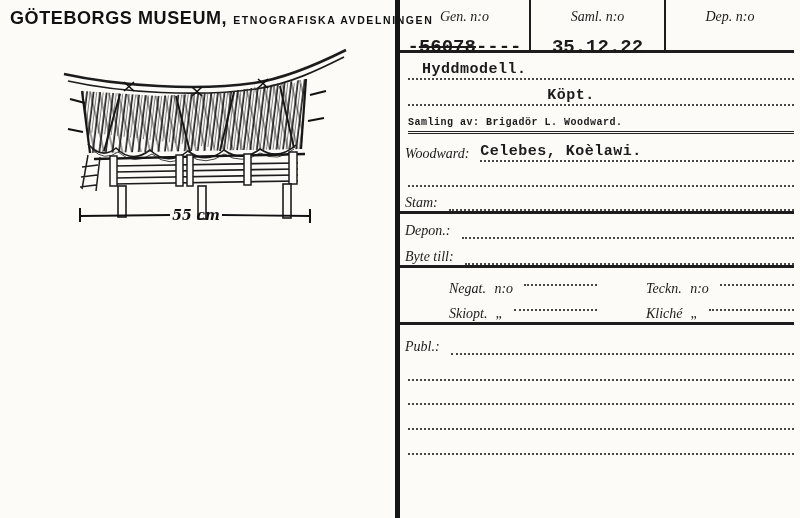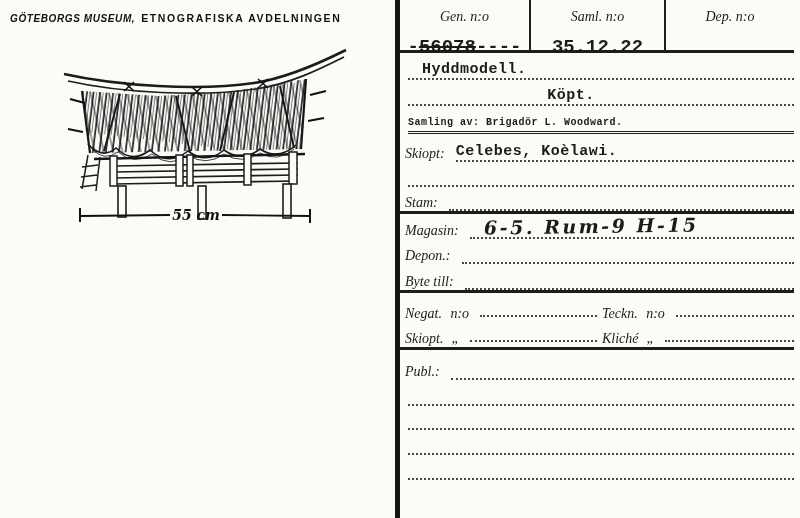--- a/index.html
+++ b/index.html
@@ -5,21 +5,21 @@
   html,body{margin:0;padding:0;}
   body{
     width:800px;height:518px;position:relative;overflow:hidden;
     background:#fcfbf8;color:#1b1b1b;
     font-family:"Liberation Serif", serif;
   }
   
   .left-pane{position:absolute;left:0;top:0;width:396px;height:518px;}
   .letterhead{position:absolute;left:10px;top:8px;white-space:nowrap;
     font-family:"Liberation Sans", sans-serif;color:#111;}
-  .letterhead .museum{font-size:10px;font-weight:bold;letter-spacing:.6px;font-style:italic;}
+  .letterhead .museum{font-size:18px;font-weight:bold;letter-spacing:.6px;}
   .letterhead .dept{font-size:10.5px;font-weight:bold;letter-spacing:1.6px;margin-left:6px;}
   .sketch{position:absolute;left:58px;top:46px;}
   
   .vdivider{position:absolute;left:395px;top:0;width:5px;height:518px;background:#151515;}
   
   .card{position:absolute;left:400px;top:0;width:394px;height:518px;font-size:14px;}
   .hdr-row{display:flex;height:50px;border-bottom:3px solid #1d1d1d;}
   .hdr-col{display:flex;flex-direction:column;align-items:center;justify-content:flex-start;padding-top:9px;}
   .hdr-col.c1{width:129px;border-right:2px solid #1d1d1d;}
   .hdr-col.c2{width:133px;border-right:2px solid #1d1d1d;}
@@ -31,21 +31,21 @@
   .row{display:flex;align-items:flex-end;position:relative;}
   .row .lbl{font-style:italic;font-size:14px;white-space:pre;padding:0 3px 0 5px;line-height:17px;}
   .row .fill{flex:1;border-bottom:2px dotted #474747;min-height:4px;white-space:nowrap;overflow:visible;margin-left:8px;}
   .typed{font-family:"Liberation Mono", monospace;font-weight:bold;font-size:15px;letter-spacing:.5px;display:inline-block;line-height:17px;}
   .hand{font-family:"DejaVu Serif", serif;font-style:italic;font-weight:bold;font-size:19px;letter-spacing:2.5px;display:inline-block;line-height:19px;transform:rotate(-.8deg);margin-bottom:-2px;}
   .hr-solid{border-top:3px solid #1d1d1d;height:0;}
   .dbl{border-bottom:3.5px double #222 !important;}
   .h27{height:27px}.h26{height:26px}.h28{height:28px}.h25{height:25px}.h24{height:24px}.h29{height:29px}.h30{height:30px}
   .indent14{margin-left:14px;}
   .center-fill{text-align:center;padding-right:60px;}
-  .half{display:flex;align-items:center;width:50%;}
+  .half{display:flex;align-items:flex-start;width:50%;padding-left:44px;}
   .half .lbl{word-spacing:5px;}
   .ditto{font-size:15px;padding:0 6px 0 14px;}
 </style>
 </head>
 <body>
 
 <div class="left-pane">
   <div class="letterhead">
     <span class="museum">GÖTEBORGS MUSEUM,</span><span class="dept">ETNOGRAFISKA AVDELNINGEN</span>
   </div>
@@ -134,39 +134,35 @@
 
   <div class="row h26">
     <div class="fill center-fill"><span class="typed">Köpt.</span></div>
   </div>
 
   <div class="row h28">
     <div class="fill dbl"><span class="typed" style="font-size:10px">Samling av: Brigadör L. Woodward.</span></div>
   </div>
 
   <div class="row h28">
-    <span class="lbl">Skiopt:</span>
+    <span class="lbl">Woodward:</span>
     <div class="fill"><span class="typed">Celebes, Koèlawi.</span></div>
   </div>
 
   <div class="row h25">
       <div class="fill"></div>
     </div>
 
   <div class="row h24">
     <span class="lbl">Stam:</span>
     <div class="fill"></div>
   </div>
   <div class="hr-solid"></div>
 
 
-  <div class="row h25">
-    <span class="lbl">Magasin:</span>
-    <div class="fill"><span class="hand indent14">6-5. Rum-9 H-15</span></div>
-  </div>
 
   <div class="row h25">
     <span class="lbl">Depon.:</span>
     <div class="fill"></div>
   </div>
 
   <div class="row h26">
     <span class="lbl">Byte till:</span>
     <div class="fill"></div>
   </div>

